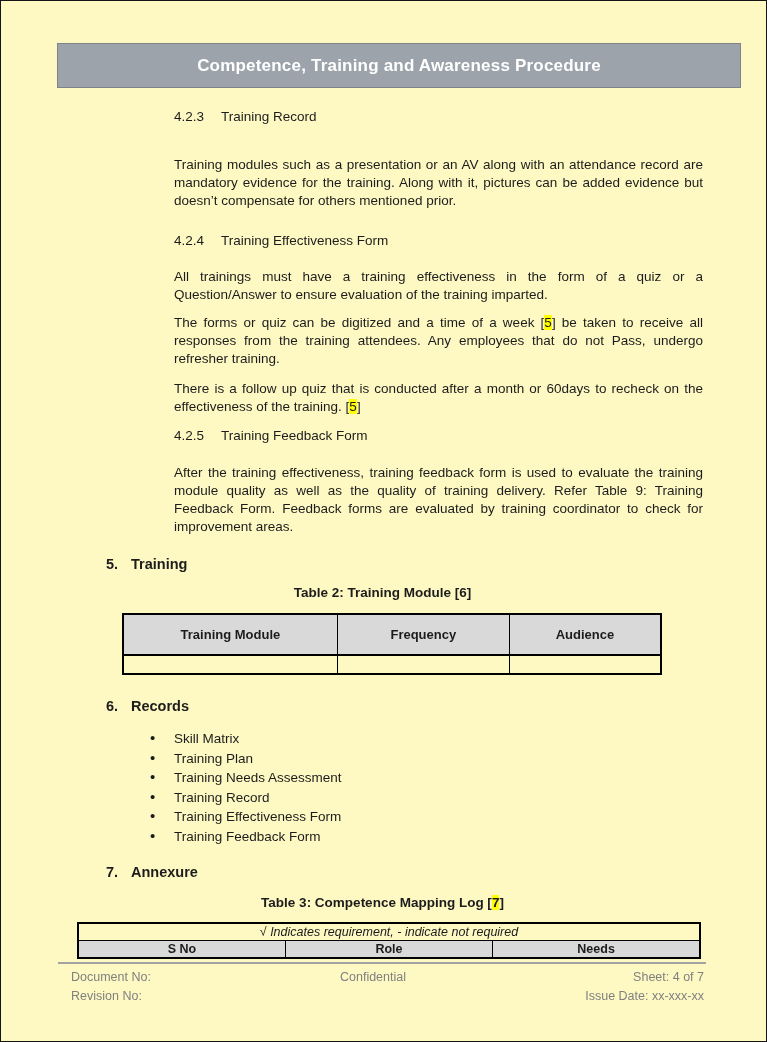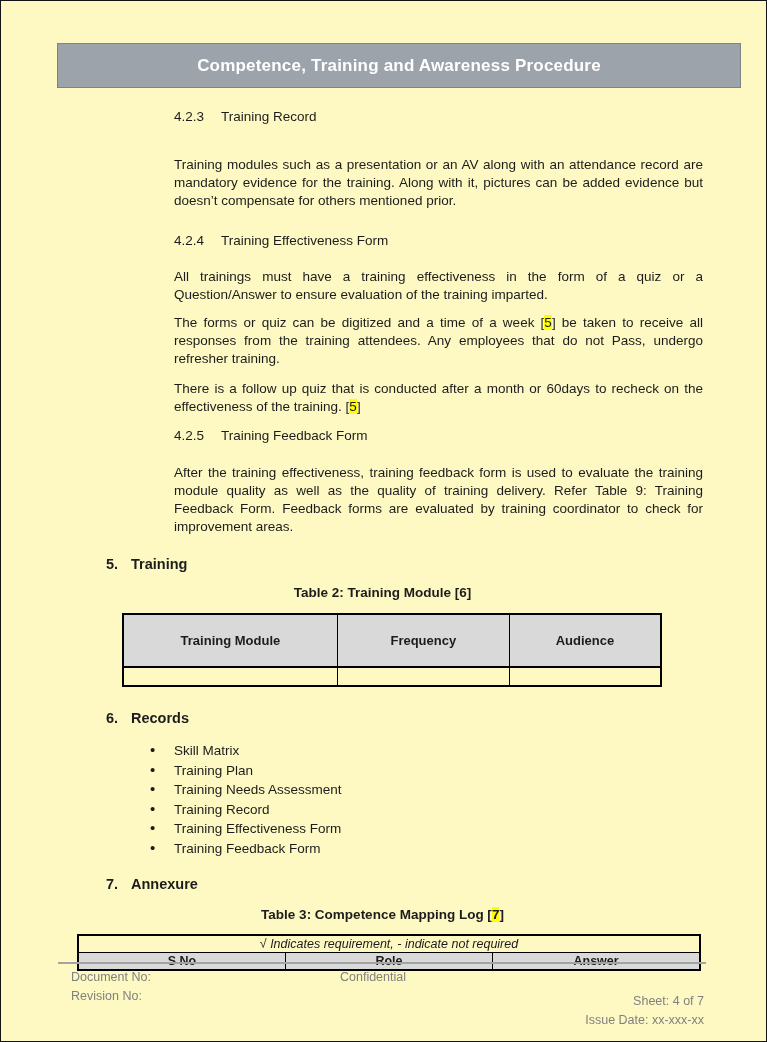--- a/index.html
+++ b/index.html
@@ -41,21 +41,21 @@
   #recs { margin-top:13px; }
   #s7   { margin-top:17px; }
   #cap3 { margin-top:12px; }
   #tbl3 { margin-top:10px; }
 
   
   table { border-collapse:collapse; table-layout:fixed; }
   #tbl2 { margin-left:113px; width:540px; border:2px solid #000; }
   #tbl2 th {
     background:#d9d9d9; border:1px solid #000; border-bottom:2px solid #000;
-    font-size:13px; font-weight:bold; text-align:center; height:19px; padding:16px 2px;
+    font-size:13px; font-weight:bold; text-align:center; height:19px; padding:10px 2px;
   }
   #tbl2 td { border:1px solid #000; height:17px; padding:0 2px; font-size:13px; }
 
   #tbl3 { margin-left:68px; width:624px; border:2px solid #000; }
   #tbl3 .note-cell {
     border:1px solid #000; font-size:12.5px; font-style:italic; text-align:center;
     height:16px; padding:0 19px;
   }
   #tbl3 th {
     background:#d9d9d9; border:1px solid #000; font-size:12.5px; font-weight:bold;
@@ -65,21 +65,21 @@
   
   .bullets { margin:13px 0 0 0; padding:0 0 0 141px; list-style:none; }
   .bullets li { position:relative; padding-left:24px; font-size:13.5px; line-height:19.5px; }
   .bullets li::before { content:"\2022"; position:absolute; left:0; top:-1px; font-size:15px; }
 
   
   .footer-line { position:absolute; left:57px; top:961px; width:648px; border-top:2px solid #a3a3a3; }
   .footer { font-size:12.5px; color:#808080; line-height:18.5px; }
   .footer-left   { position:absolute; left:70px;  top:967px; }
   .footer-center { position:absolute; left:0;     top:967px; width:744px; text-align:center; }
-  .footer-right  { position:absolute; right:62px; top:967px; text-align:right;margin-top:24px; }
+  .footer-right  { position:absolute; right:62px; top:967px; text-align:right; }
 </style>
 </head>
 <body>
 
 <div class="page">
 
   <div class="header-bar">
     <span class="title">Competence, Training and Awareness Procedure</span>
   </div>
 
@@ -140,21 +140,21 @@
     <div class="caption" id="cap3"><span>Table 3: Competence Mapping Log [</span><span class="hl">7</span><span>]</span></div>
 
     <table id="tbl3">
       <tbody>
           <tr>
         <td class="note-cell" colspan="3">√ Indicates requirement, - indicate not required</td>
       </tr>
       <tr>
         <th style="width:8.7%">S No</th>
         <th style="width:19.2%">Role</th>
-        <th style="width:72.1%">Answer</th>
+        <th style="width:72.1%">Needs</th>
       </tr>
     </tbody>
       </table>
 
   </div>
 
   <div class="footer-line"></div>
   <div class="footer footer-left">
     <div>Document No:</div>
     <div>Revision No:</div>

